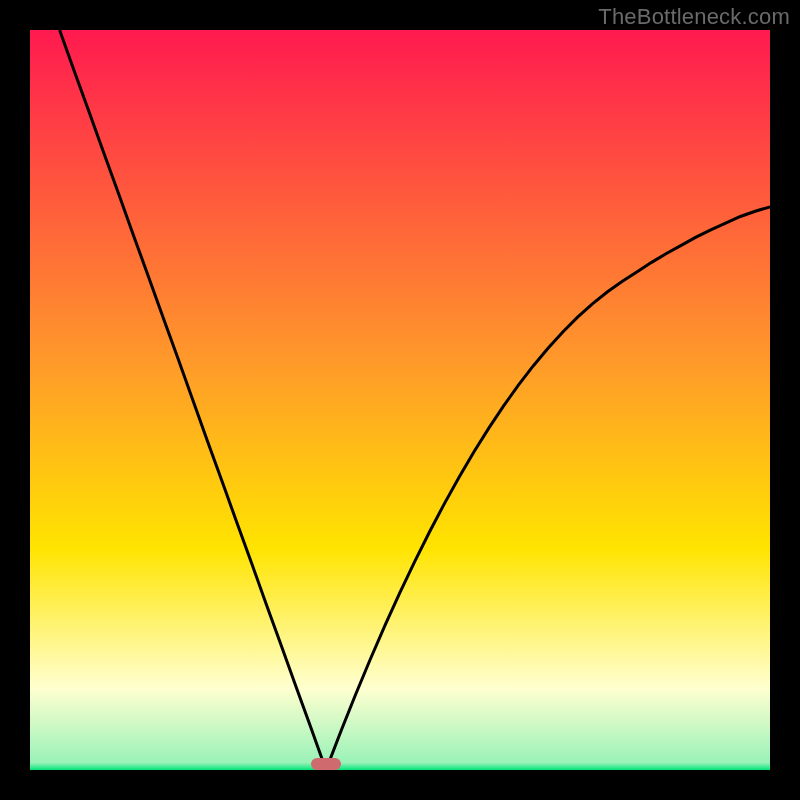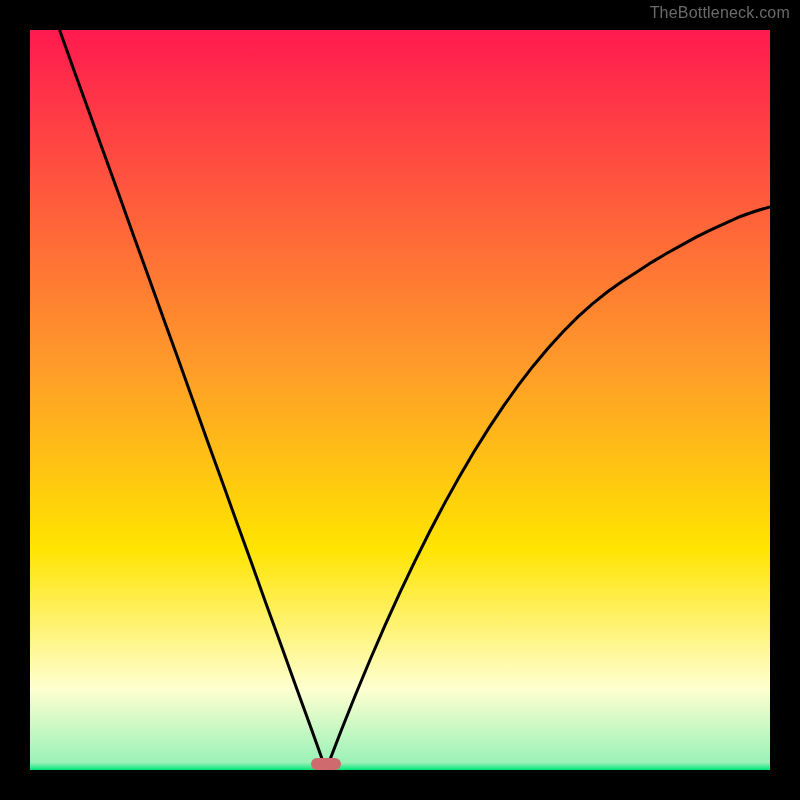--- a/index.html
+++ b/index.html
@@ -15,21 +15,21 @@
     position: relative;
     width: 800px;
     height: 800px;
     background: #000;
   }
   .watermark {
     position: absolute;
     top: 4px;
     right: 10px;
     color: #6a6a6a;
-    font-size: 16px;
+    font-size: 22px;
     font-weight: 500;
     z-index: 5;
     letter-spacing: 0.2px;
   }
   .plot-area {
     position: absolute;
     left: 30px;
     top: 30px;
     width: 740px;
     height: 740px;

